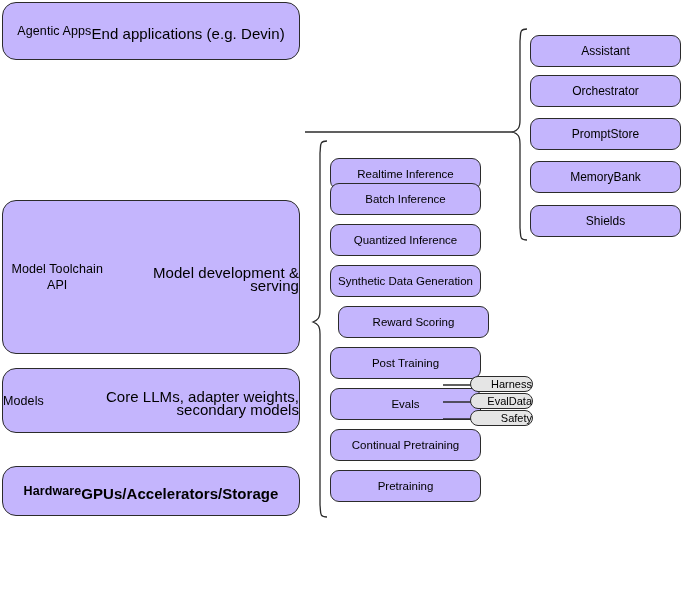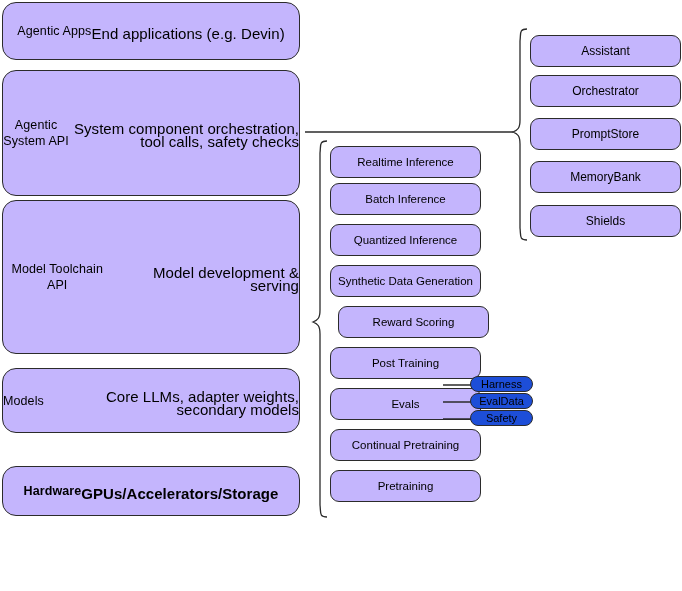--- a/index.html
+++ b/index.html
@@ -62,27 +62,27 @@
     width: 151px;
     height: 32px;
     border-radius: 9px;
     font-size: 12px;
   }
   
   .pill {
     position: absolute;
     box-sizing: border-box;
     border: 1.3px solid #2b2b2b;
-    background: #1d4ed8;
+    background: #e5e5e5;
     border-radius: 999px;
     height: 16px;
     width: 63px;
     display: flex;
     align-items: center;
-    justify-content: center;
+    justify-content: flex-end;
     font-size: 11px;
     z-index: 6;
   }
   
   #connectors {
     position: absolute;
     left: 0;
     top: 0;
     width: 682px;
     height: 591px;
@@ -125,42 +125,38 @@
     <line x1="443" y1="402" x2="479" y2="402"></line>
     <line x1="443" y1="419" x2="479" y2="419"></line>
     <line x1="479" y1="377" x2="479" y2="385"></line>
   </svg>
 
   <div class="box layer-box" style="top:2px;height:58px;">
     <div class="layer-title">Agentic Apps</div>
     <div class="layer-sub">End applications (e.g. Devin)</div>
   </div>
 
-  <div class="box layer-box" style="top:70px;height:126px;">
-    <div class="layer-title">Agentic System API</div>
-    <div class="layer-sub">System component orchestration, tool calls, safety checks</div>
-  </div>
 
   <div class="box layer-box" style="top:200px;height:154px;">
     <div class="layer-title">Model Toolchain API</div>
     <div class="layer-sub">Model development &amp; serving</div>
   </div>
 
   <div class="box layer-box" style="top:368px;height:65px;">
     <div class="layer-title">Models</div>
     <div class="layer-sub">Core LLMs, adapter weights, secondary models</div>
   </div>
 
   <div class="box layer-box" style="top:466px;height:50px;font-weight:bold;">
     <div class="layer-title">Hardware</div>
     <div class="layer-sub">GPUs/Accelerators/Storage</div>
   </div>
 
 
-  <div class="box mid-box" style="top:146px;justify-content:center;">
+  <div class="box mid-box" style="top:158px;justify-content:center;">
     <span>Realtime Inference</span>
   </div>
   <div class="box mid-box" style="top:183px;">
     <span>Batch Inference</span>
   </div>
   <div class="box mid-box" style="top:224px;">
     <span>Quantized Inference</span>
   </div>
   <div class="box mid-box" style="top:265px;">
     <span>Synthetic Data Generation</span>

